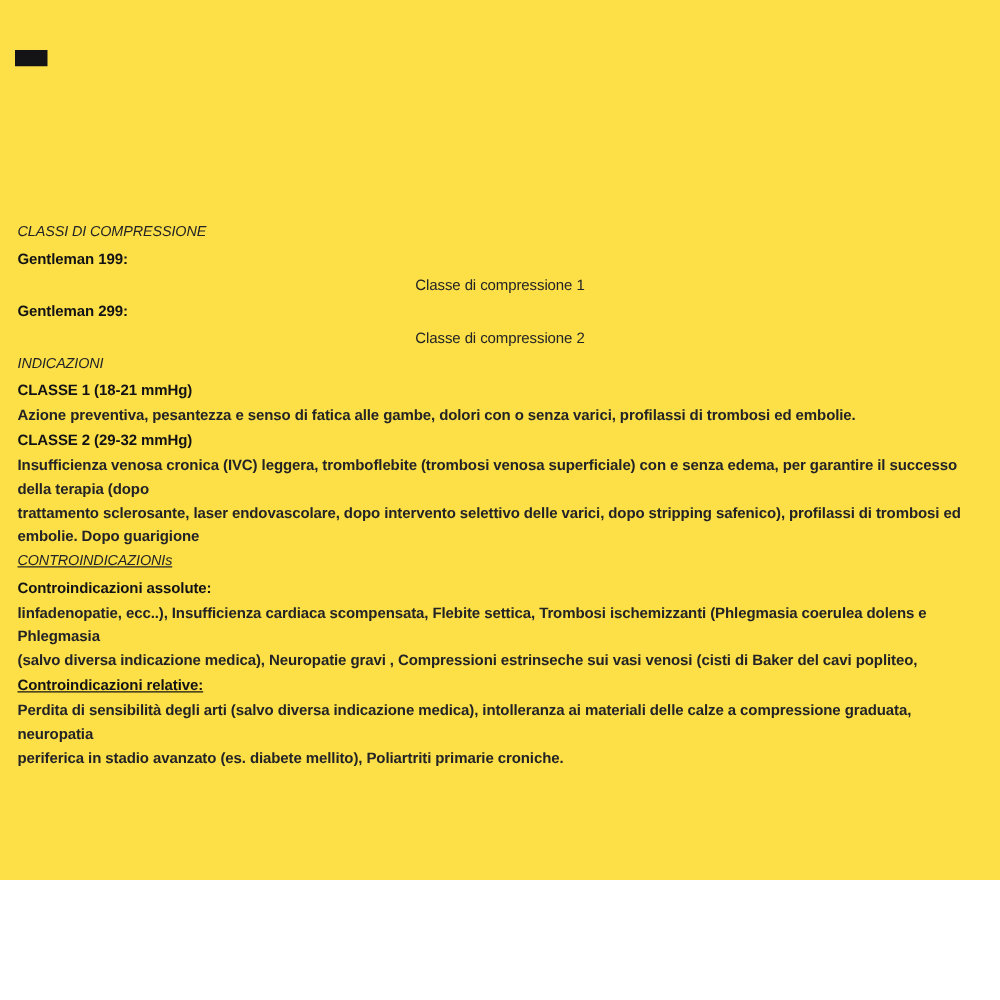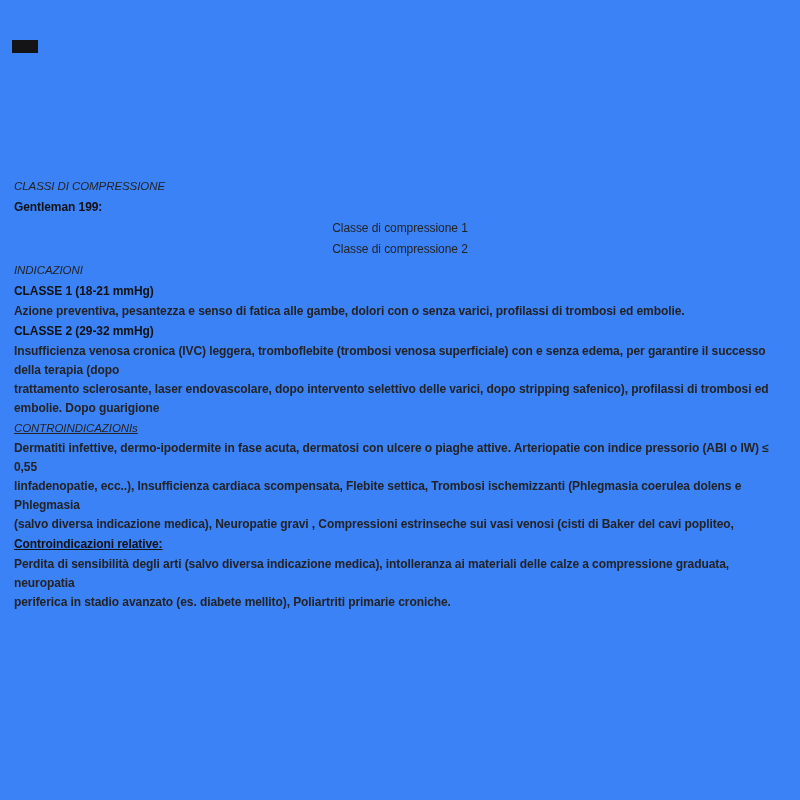--- a/index.html
+++ b/index.html
@@ -6,22 +6,22 @@
     margin: 0;
     padding: 0;
     width: 800px;
     height: 800px;
     background: #ffffff;
     font-family: "Liberation Sans", sans-serif;
   }
   .page {
     position: relative;
     width: 800px;
-    height: 800px;
-    background: #3b82f6;
+    height: 704px;
+    background: #fde047;
     overflow: hidden;
   }
   .corner-marker {
     position: absolute;
     left: 12px;
     top: 40px;
     width: 26px;
     height: 13px;
     background: #141417;
   }
@@ -60,39 +60,40 @@
 
   <div class="corner-marker" style="background:#141417"></div>
 
   <div class="doc">
 
     <p class="sec-header">CLASSI DI COMPRESSIONE</p>
 
     <p class="bold-line">Gentleman 199:</p>
     <p class="plain-line">Classe di compressione 1</p>
 
+    <p class="bold-line">Gentleman 299:</p>
     <p class="plain-line">Classe di compressione 2</p>
 
     <p class="sec-header gap-section">INDICAZIONI</p>
 
     <p class="bold-line">CLASSE 1 (18-21 mmHg)</p>
     <div class="para">
       <div class="pline">Azione preventiva, pesantezza e senso di fatica alle gambe, dolori con o senza varici, profilassi di trombosi ed embolie.</div>
     </div>
 
     <p class="bold-line">CLASSE 2 (29-32 mmHg)</p>
     <div class="para">
       <div class="pline">Insufficienza venosa cronica (IVC) leggera, tromboflebite (trombosi venosa superficiale) con e senza edema, per garantire il successo della terapia (dopo</div>
       <div class="pline">trattamento sclerosante, laser endovascolare, dopo intervento selettivo delle varici, dopo stripping safenico), profilassi di trombosi ed embolie. Dopo guarigione</div>
     </div>
 
     <p class="sec-header gap-contro">CONTROINDICAZIONIs</p>
 
+    <p class="bold-line">Controindicazioni assolute:</p>
     <div class="para">
-      <div class="pline">Dermatiti infettive, dermo-ipodermite in fase acuta, dermatosi con ulcere o piaghe attive. Arteriopatie con indice pressorio (ABI o IW) ≤ 0,55</div>
       <div class="pline">linfadenopatie, ecc..), Insufficienza cardiaca scompensata, Flebite settica, Trombosi ischemizzanti (Phlegmasia coerulea dolens e Phlegmasia</div>
       <div class="pline">(salvo diversa indicazione medica), Neuropatie gravi , Compressioni estrinseche sui vasi venosi (cisti di Baker del cavi popliteo,</div>
     </div>
 
     <p class="bold-line gap-relative">Controindicazioni relative:</p>
     <div class="para">
       <div class="pline">Perdita di sensibilità degli arti (salvo diversa indicazione medica), intolleranza ai materiali delle calze a compressione graduata, neuropatia</div>
       <div class="pline">periferica in stadio avanzato (es. diabete mellito), Poliartriti primarie croniche.</div>
     </div>
 

